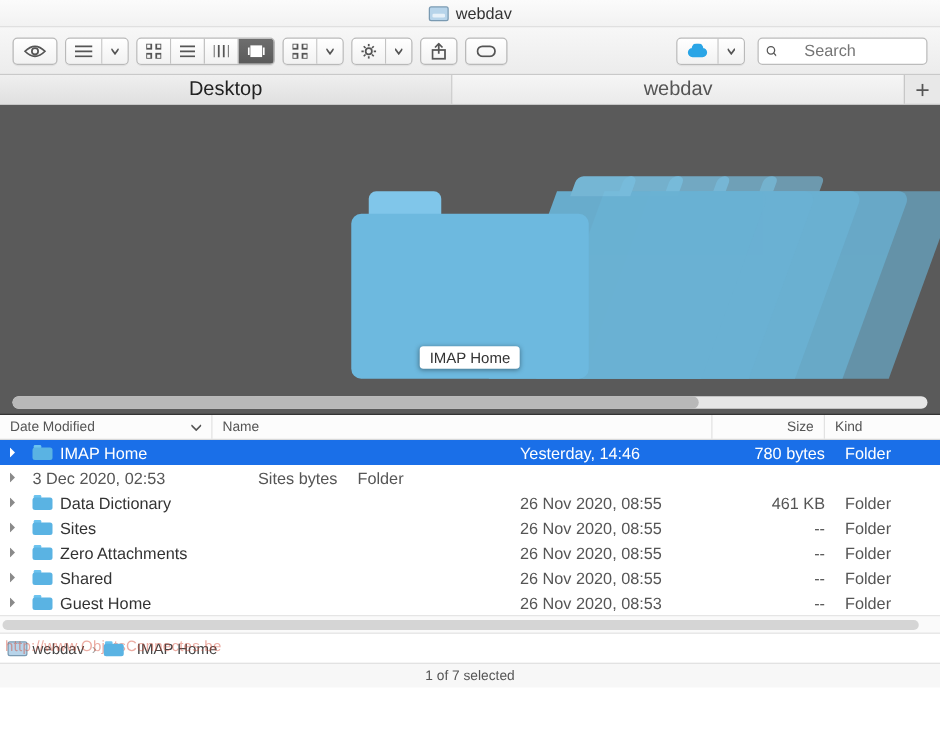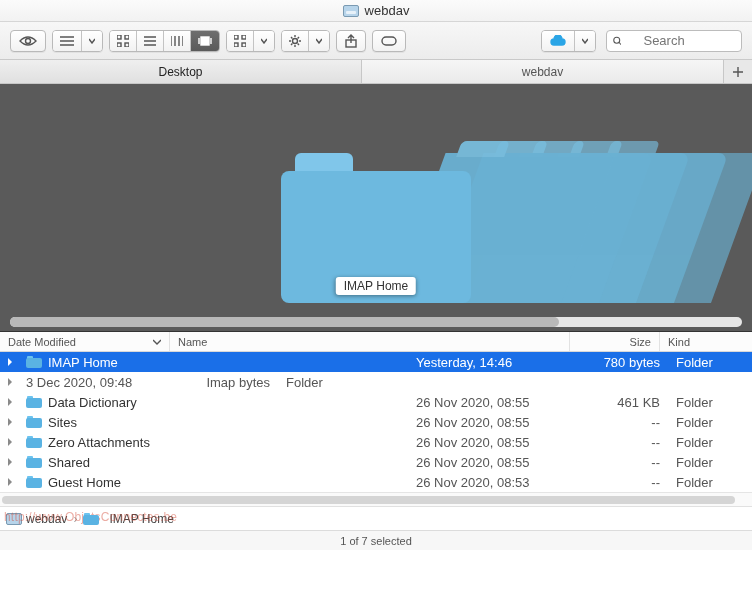--- a/index.html
+++ b/index.html
@@ -93,21 +93,21 @@
     background:transparent;
   }
   .spacer { flex: 1; }
 
   
   .tabbar {
     height: 24px;
     display:flex;
     background:#e8e8e8;
     border-bottom:1px solid #c7c7c7;
-    font-size: 12px;
+    font-size: 16px;
     text-align: right;
   }
   .tab{
     flex:1;
     border-right:1px solid #c7c7c7;
     display:flex; align-items:center; justify-content:center;
     color:#555;
     background:linear-gradient(#f6f6f6,#eaeaea);
   }
   .tab.active{
@@ -482,22 +482,22 @@
       <span class="cell c-date">Yesterday, 14:46</span>
       <span class="cell c-size">780 bytes</span>
       <span class="cell c-kind">Folder</span>
     </div>
     <div class="row">
       <span class="disclose">
         <svg width="8" height="8" viewBox="0 0 8 8">
           <path d="M2 0 L6 4 L2 8 Z" fill="#8a8a8a" stroke="none"></path>
         </svg>
       </span>
-      <span class="cell c-date">3 Dec 2020, 09:48</span>
-      <span class="cell c-size">Imap bytes</span>
+      <span class="cell c-date">3 Dec 2020, 02:53</span>
+      <span class="cell c-size">Sites bytes</span>
       <span class="cell c-kind">Folder</span>
     </div>
     <div class="row">
       <span class="disclose">
         <svg width="8" height="8" viewBox="0 0 8 8">
           <path d="M2 0 L6 4 L2 8 Z" fill="#8a8a8a" stroke="none"></path>
         </svg>
       </span>
       <span class="cell c-name">
         <span class="folder-icon"></span>

